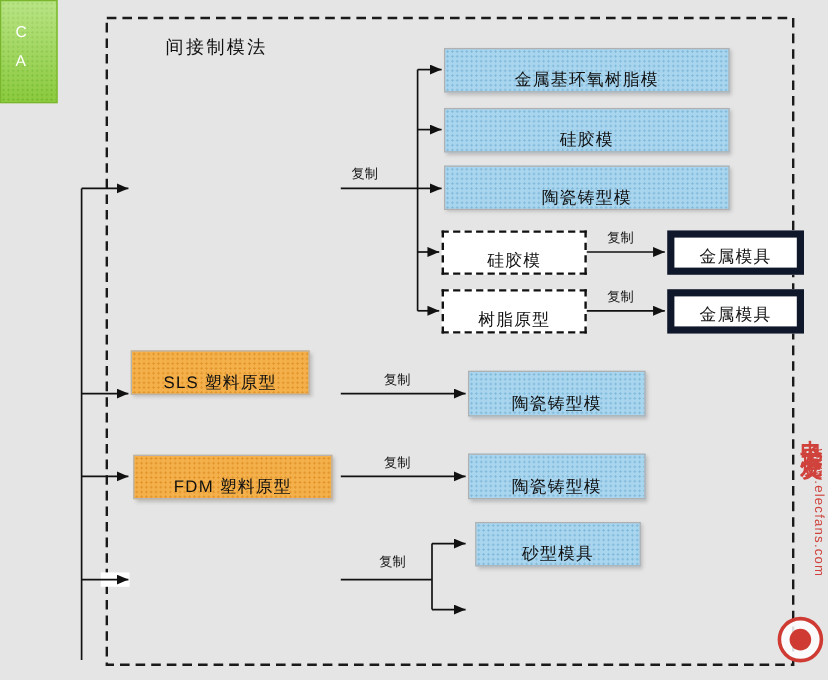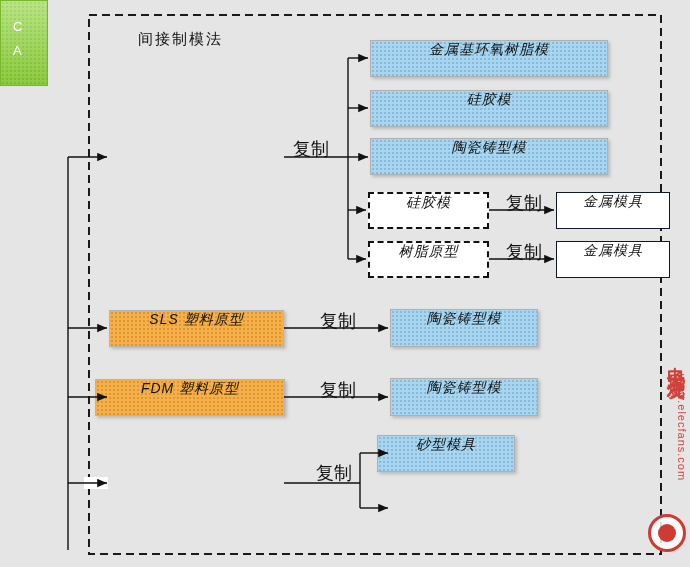--- a/index.html
+++ b/index.html
@@ -27,27 +27,26 @@
     left: 138px; top: 30px;
     font-size: 15px;
     letter-spacing: 2px;
     color: #111;
     z-index: 4;
   }
 
   .box {
     position: absolute;
     display: flex;
-    align-items: flex-start;
+    align-items: flex-end;
     justify-content: center;
     font-size: 14px;
     color: #111;
     letter-spacing: 1px;
     z-index: 1;
-    font-style: italic;
   }
   .box .lbl { position: relative; z-index: 2; white-space: nowrap; }
 
   .orange {
     background-color: #f4b04a;
     background-image: radial-gradient(#e2952c 0.8px, rgba(0,0,0,0) 0.9px);
     background-size: 4px 4px;
     border: 1px solid #b5b5b5;
     box-shadow: 2px 2px 3px rgba(110,110,110,0.35);
   }
@@ -58,27 +57,27 @@
     border: 1px solid #b0b0b0;
     box-shadow: 2px 2px 3px rgba(110,110,110,0.35);
   }
   .dashedbox {
     background: #ffffff;
     border: 2px dashed #111;
     z-index: 2;
   }
   .metal {
     background: #ffffff;
-    border: 1px solid #0f172a;
+    border: 6px solid #0f172a;
     z-index: 2;
   }
 
   .copy {
     position: absolute;
-    font-size: 18px;
+    font-size: 11px;
     color: #111;
     z-index: 4;
     white-space: nowrap;
     text-align: center;
   }
 
   .white-band {
     position: absolute;
     left: -2px; right: -2px;
     top: 12px; height: 12px;
@@ -185,25 +184,25 @@
       <path d="M284 397 H388" marker-end="url(#arw)"></path>
 
       <path d="M284 483 H360"></path>
       <path d="M360 453 V508"></path>
       <path d="M360 453 H388" marker-end="url(#arw)"></path>
       <path d="M360 508 H388" marker-end="url(#arw)"></path>
     </g>
   </svg>
 
 
-  <div class="box orange" style="left:109px;top:310px;width:175px;height:37px">
+  <div class="box orange" style="left:109px;top:292px;width:149px;height:37px">
     <span class="lbl">SLS 塑料原型</span>
   </div>
 
-  <div class="box orange" style="left:95px;top:379px;width:190px;height:37px">
+  <div class="box orange" style="left:111px;top:379px;width:166px;height:37px">
     <span class="lbl">FDM 塑料原型</span>
   </div>
 
 
   <div class="box blue" style="left:370px;top:40px;width:238px;height:37px">
     <span class="lbl">金属基环氧树脂模</span>
   </div>
 
   <div class="box blue" style="left:370px;top:90px;width:238px;height:37px">
     <span class="lbl">硅胶模</span>
@@ -230,21 +229,21 @@
   </div>
 
   <div class="box blue" style="left:390px;top:309px;width:148px;height:38px">
     <span class="lbl">陶瓷铸型模</span>
   </div>
 
   <div class="box blue" style="left:390px;top:378px;width:148px;height:38px">
     <span class="lbl">陶瓷铸型模</span>
   </div>
 
-  <div class="box blue" style="left:377px;top:435px;width:138px;height:37px">
+  <div class="box blue" style="left:396px;top:435px;width:138px;height:37px">
     <span class="lbl">砂型模具</span>
   </div>
 
 
   <span class="copy" style="left:293px;top:137px">复制</span>
   <span class="copy" style="left:506px;top:191px">复制</span>
   <span class="copy" style="left:506px;top:240px">复制</span>
   <span class="copy" style="left:320px;top:309px">复制</span>
   <span class="copy" style="left:320px;top:378px">复制</span>
   <span class="copy" style="left:316px;top:461px">复制</span>

